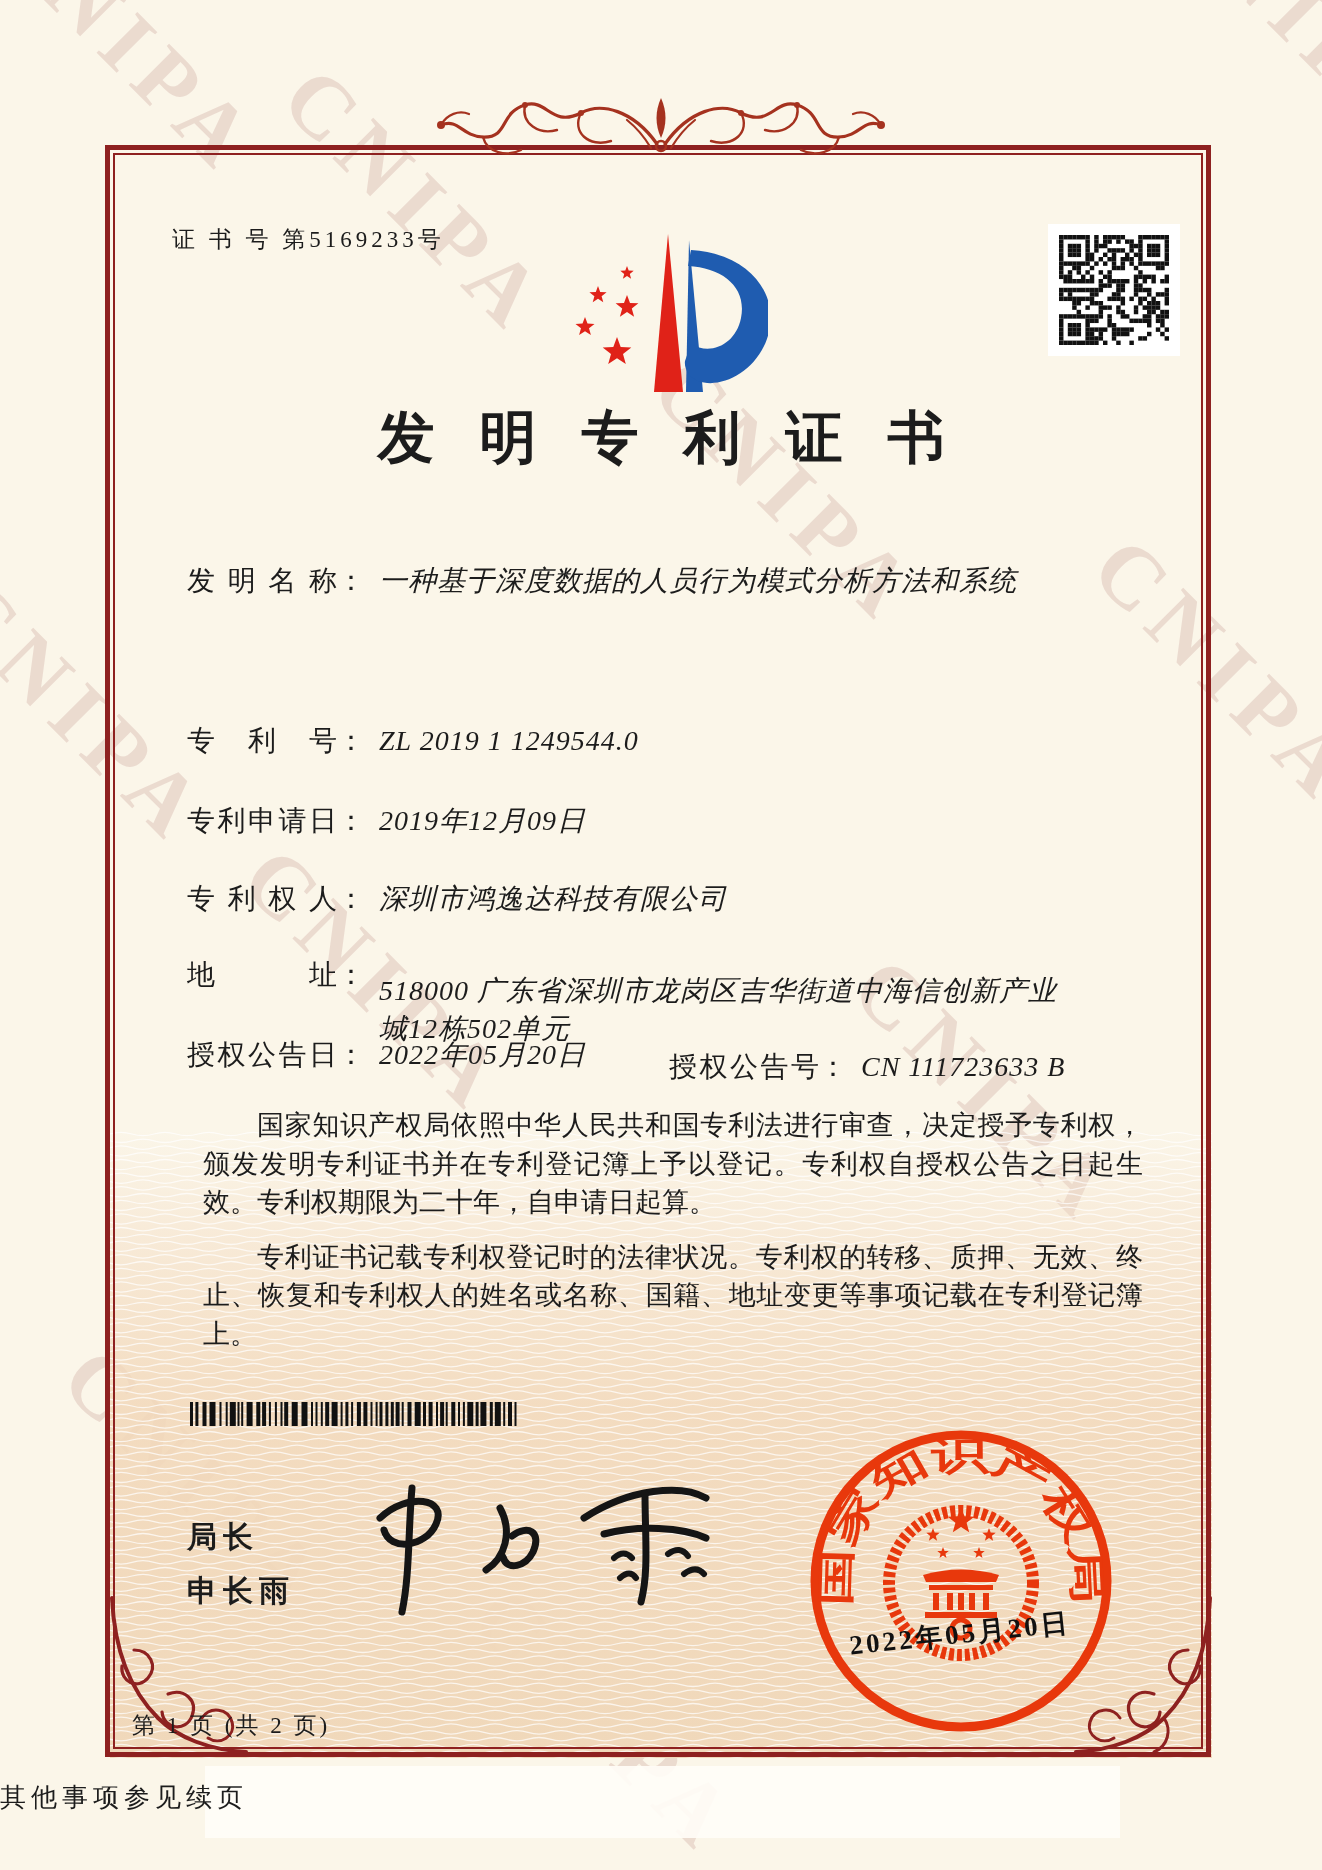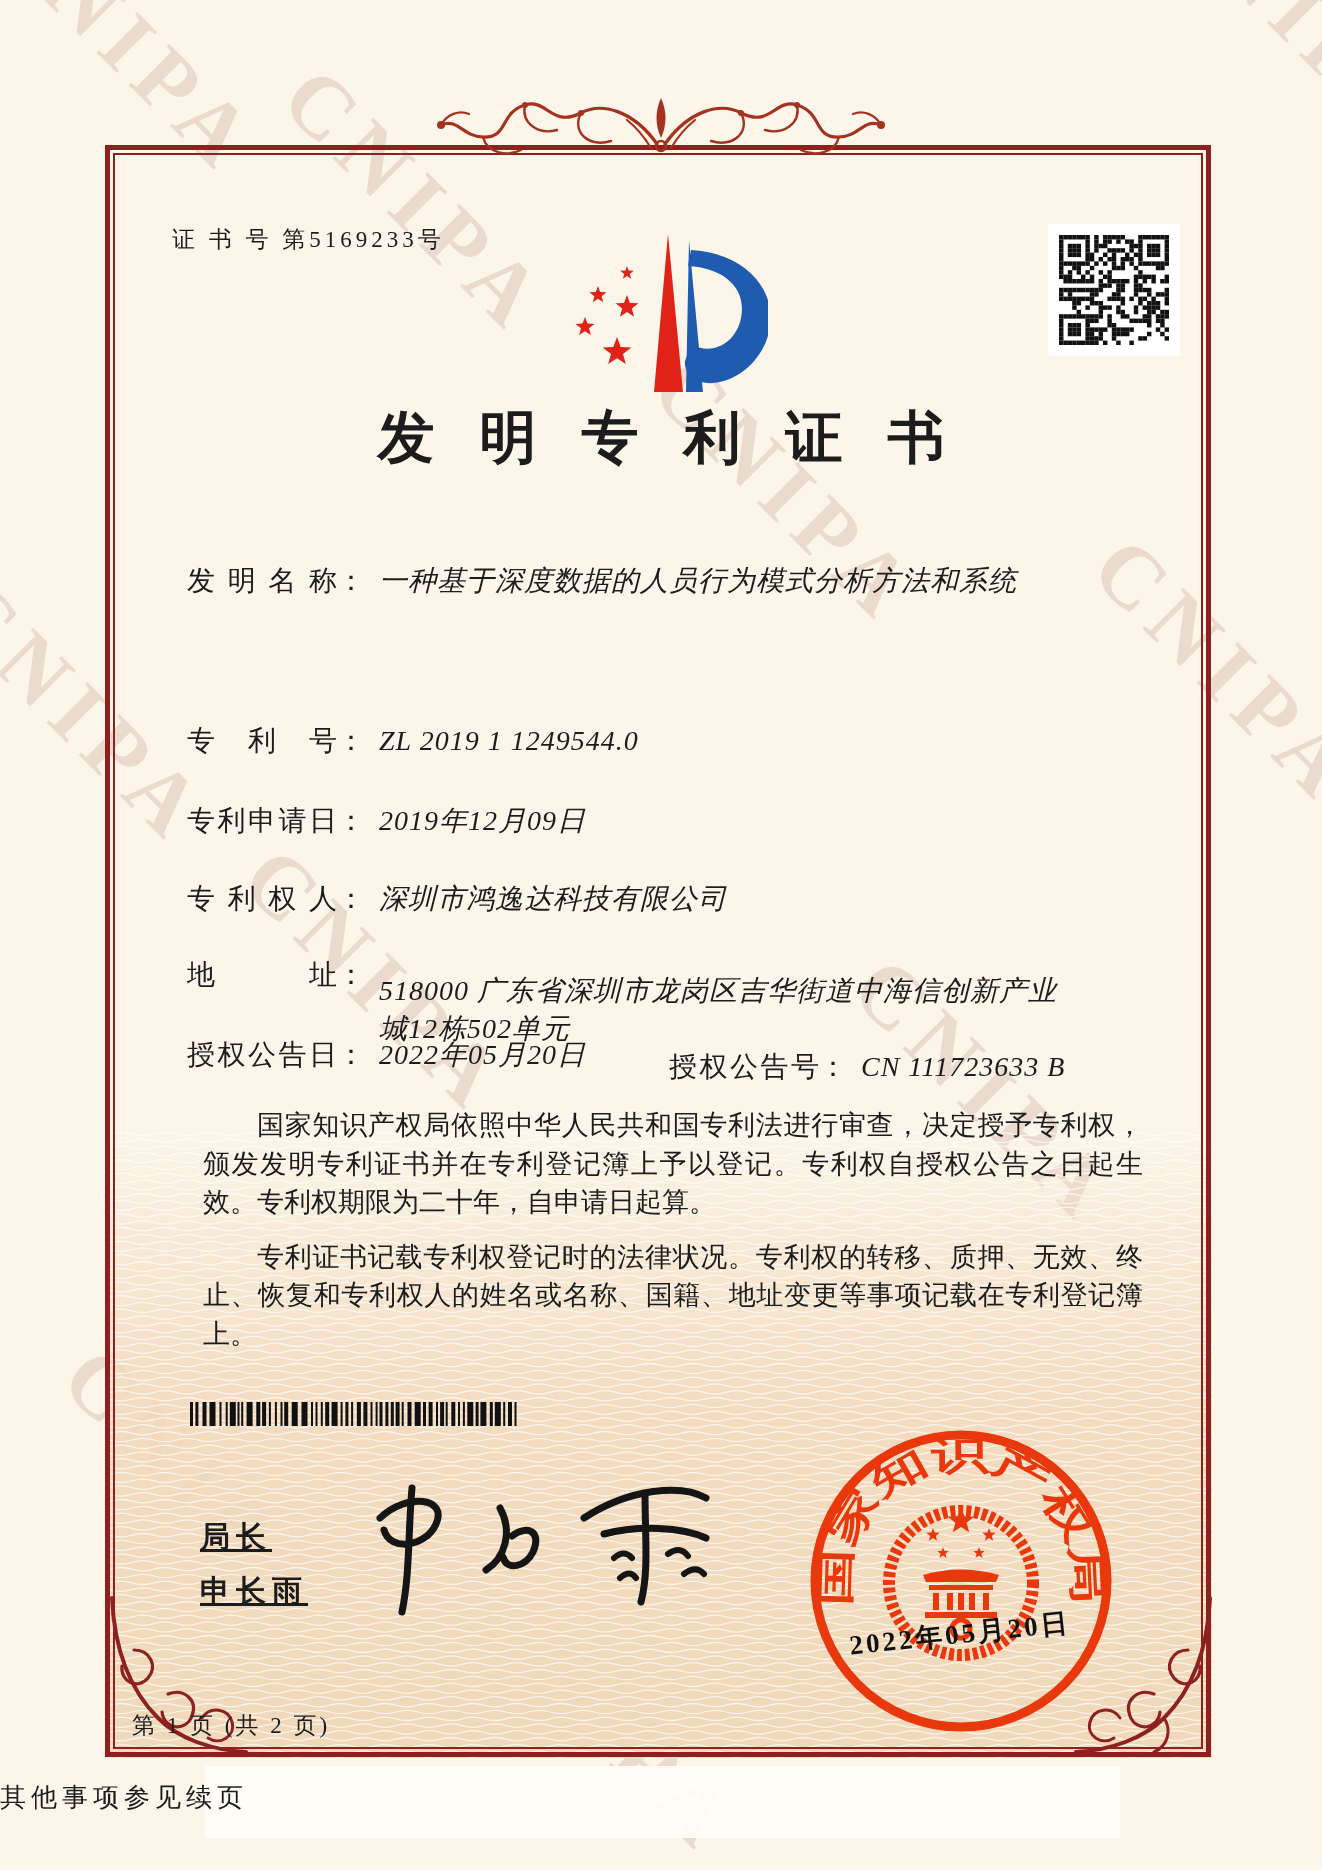--- a/index.html
+++ b/index.html
@@ -26,22 +26,22 @@
   .frow{position:absolute;left:187px;z-index:5;font-size:28px;line-height:38px;white-space:nowrap;}
   .flabel{display:inline-block;width:150px;text-align:justify;text-align-last:justify;vertical-align:top;}
   .fvalue{display:inline-block;margin-left:14px;vertical-align:top;letter-spacing:1px;font-style:italic;}
   .fvalue.wrap{white-space:normal;width:700px;margin-top:16px;}
   .frow2{position:absolute;left:669px;z-index:5;font-size:28px;line-height:38px;white-space:nowrap;margin-top:12px;}
   
   .bodytxt{position:absolute;left:187px;top:1090px;width:972px;z-index:5;font-size:27px;
       line-height:38.5px;text-align:justify;}
   .bodytxt p{margin:16px;text-indent:2em;}
   
-  .dir{position:absolute;left:200px;top:1510px;z-index:6;font-size:30px;line-height:54px;
-      font-family:"Liberation Sans","DejaVu Sans",sans-serif;font-weight:600;letter-spacing:6px;text-decoration:underline;}
+  .dir{position:absolute;left:187px;top:1510px;z-index:6;font-size:30px;line-height:54px;
+      font-family:"Liberation Sans","DejaVu Sans",sans-serif;font-weight:600;letter-spacing:6px;}
   
   .sealdate{position:absolute;left:810px;top:1616px;width:300px;z-index:7;text-align:center;
       font-size:27px;font-weight:bold;letter-spacing:3px;transform:rotate(-6deg);color:#111;}
   .pageinfo{position:absolute;left:132px;top:1710px;width:1000px;z-index:6;text-align:left;
       font-size:23px;letter-spacing:3px;}
   .noteband{position:absolute;left:205px;top:1766px;width:915px;height:72px;z-index:4;
       background:rgba(255,253,247,0.92);}
   .note{position:absolute;left:0;top:1780px;width:1248px;z-index:5;text-align:left;
       font-size:26px;letter-spacing:5px;}
   svg{display:block;}

